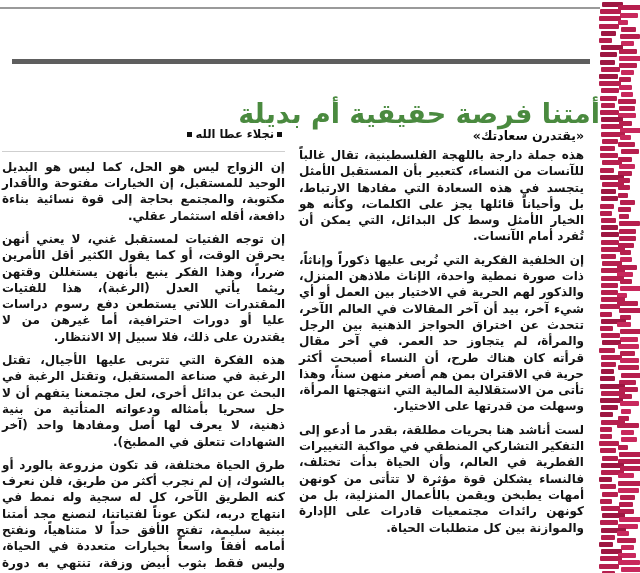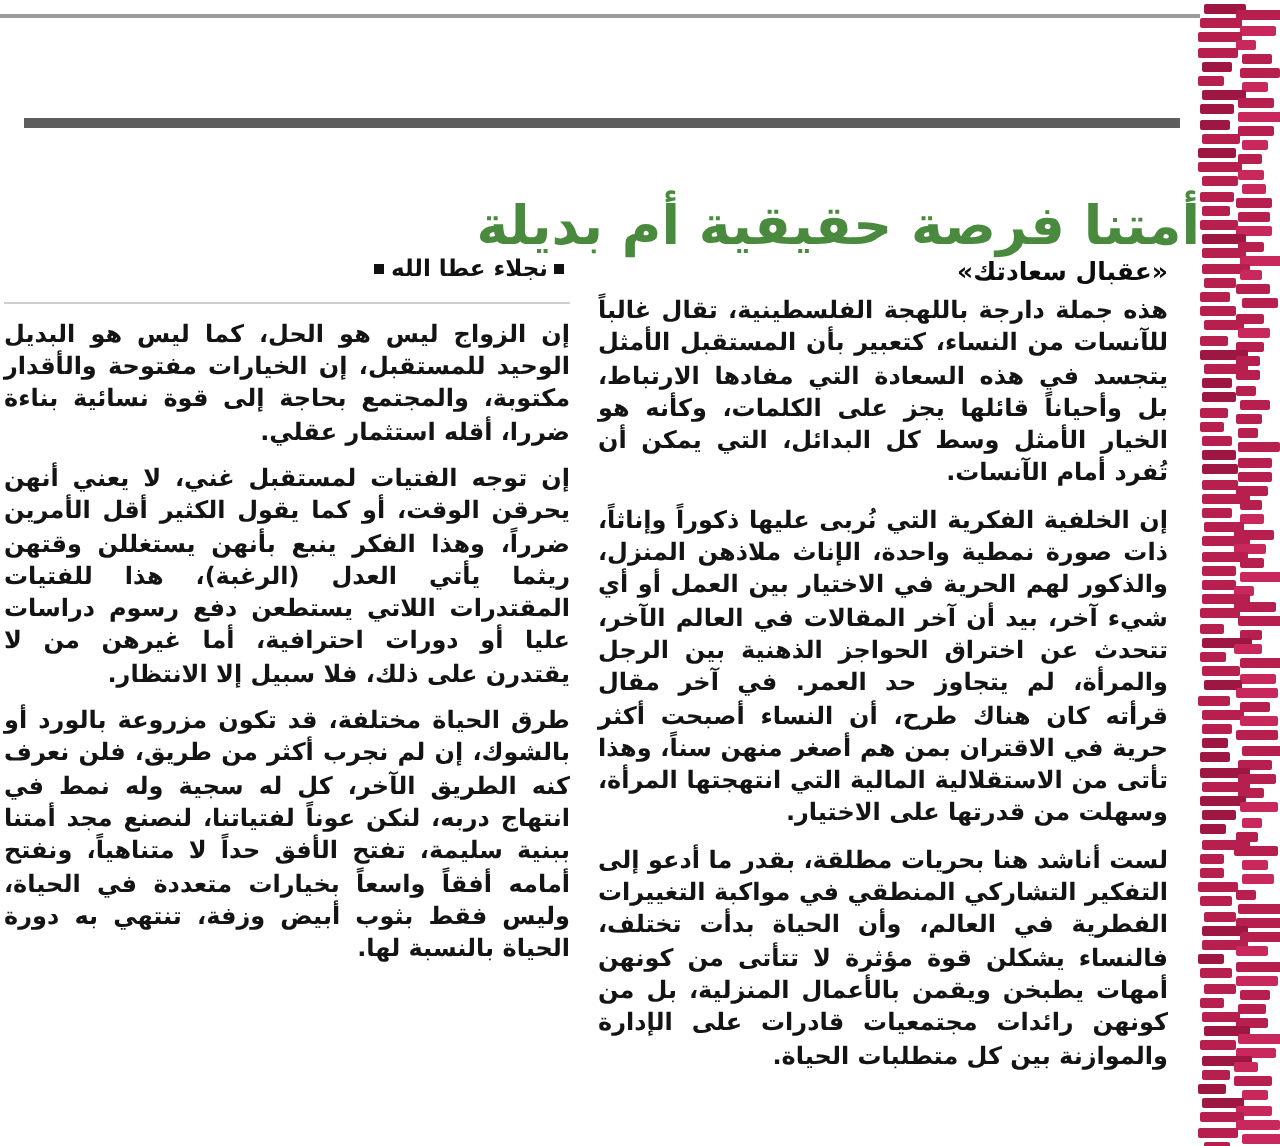--- a/index.html
+++ b/index.html
@@ -361,30 +361,31 @@
       <div class="bar" style="left: 1px; top: 563.6px; width: 20px;"></div>
       <div class="bar alt" style="left: 23px; top: 567px; width: 23px;"></div>
       <div class="bar" style="left: 4px; top: 570.8px; width: 13px;"></div>
     </div>
 
   <h1 class="headline">أمتنا فرصة حقيقية أم بديلة</h1>
 
   <div class="columns">
 
     <div class="col col-right">
-      <div class="kicker">«عقبال سعادتك»</div>
+      <div class="kicker">«يقتدرن سعادتك»</div>
       <p class="para">هذه جملة دارجة باللهجة الفلسطينية، تقال غالباً للآنسات من النساء، كتعبير بأن المستقبل الأمثل يتجسد في هذه السعادة التي مفادها الارتباط، بل وأحياناً قائلها يجز على الكلمات، وكأنه هو الخيار الأمثل وسط كل البدائل، التي يمكن أن تُفرد أمام الآنسات.</p>
       <p class="para">إن الخلفية الفكرية التي نُربى عليها ذكوراً وإناثاً، ذات صورة نمطية واحدة، الإناث ملاذهن المنزل، والذكور لهم الحرية في الاختيار بين العمل أو أي شيء آخر، بيد أن آخر المقالات في العالم الآخر، تتحدث عن اختراق الحواجز الذهنية بين الرجل والمرأة، لم يتجاوز حد العمر. في آخر مقال قرأته كان هناك طرح، أن النساء أصبحت أكثر حرية في الاقتران بمن هم أصغر منهن سناً، وهذا تأتى من الاستقلالية المالية التي انتهجتها المرأة، وسهلت من قدرتها على الاختيار.</p>
       <p class="para">لست أناشد هنا بحريات مطلقة، بقدر ما أدعو إلى التفكير التشاركي المنطقي في مواكبة التغييرات الفطرية في العالم، وأن الحياة بدأت تختلف، فالنساء يشكلن قوة مؤثرة لا تتأتى من كونهن أمهات يطبخن ويقمن بالأعمال المنزلية، بل من كونهن رائدات مجتمعيات قادرات على الإدارة والموازنة بين كل متطلبات الحياة.</p>
     </div>
 
     <div class="col col-left">
       <div class="byline">
         <span class="sq"></span><span>نجلاء عطا الله</span><span class="sq"></span>
       </div>
       <div class="byline-rule"></div>
-      <p class="para">إن الزواج ليس هو الحل، كما ليس هو البديل الوحيد للمستقبل، إن الخيارات مفتوحة والأقدار مكتوبة، والمجتمع بحاجة إلى قوة نسائية بناءة ضررا، أقله استثمار عقلي.</p>
+      <p class="para">إن الزواج ليس هو الحل، كما ليس هو البديل الوحيد للمستقبل، إن الخيارات مفتوحة والأقدار مكتوبة، والمجتمع بحاجة إلى قوة نسائية بناءة دافعة، أقله استثمار عقلي.</p>
       <p class="para">إن توجه الفتيات لمستقبل غني، لا يعني أنهن يحرقن الوقت، أو كما يقول الكثير أقل الأمرين ضرراً، وهذا الفكر ينبع بأنهن يستغللن وقتهن ريثما يأتي العدل (الرغبة)، هذا للفتيات المقتدرات اللاتي يستطعن دفع رسوم دراسات عليا أو دورات احترافية، أما غيرهن من لا يقتدرن على ذلك، فلا سبيل إلا الانتظار.</p>
+      <p class="para">هذه الفكرة التي تتربى عليها الأجيال، تقتل الرغبة في صناعة المستقبل، وتقتل الرغبة في البحث عن بدائل أخرى، لعل مجتمعنا يتفهم أن لا حل سحريا بأمثاله ودعواته المتأتية من بنية ذهنية، لا يعرف لها أصل ومفادها واحد (آخر الشهادات تتعلق في المطبخ).</p>
       <p class="para">طرق الحياة مختلفة، قد تكون مزروعة بالورد أو بالشوك، إن لم نجرب أكثر من طريق، فلن نعرف كنه الطريق الآخر، كل له سجية وله نمط في انتهاج دربه، لنكن عوناً لفتياتنا، لنصنع مجد أمتنا ببنية سليمة، تفتح الأفق حداً لا متناهياً، ونفتح أمامه أفقاً واسعاً بخيارات متعددة في الحياة، وليس فقط بثوب أبيض وزفة، تنتهي به دورة الحياة بالنسبة لها.</p>
     </div>
 
   </div>
 </div>
 
 </body></html>

